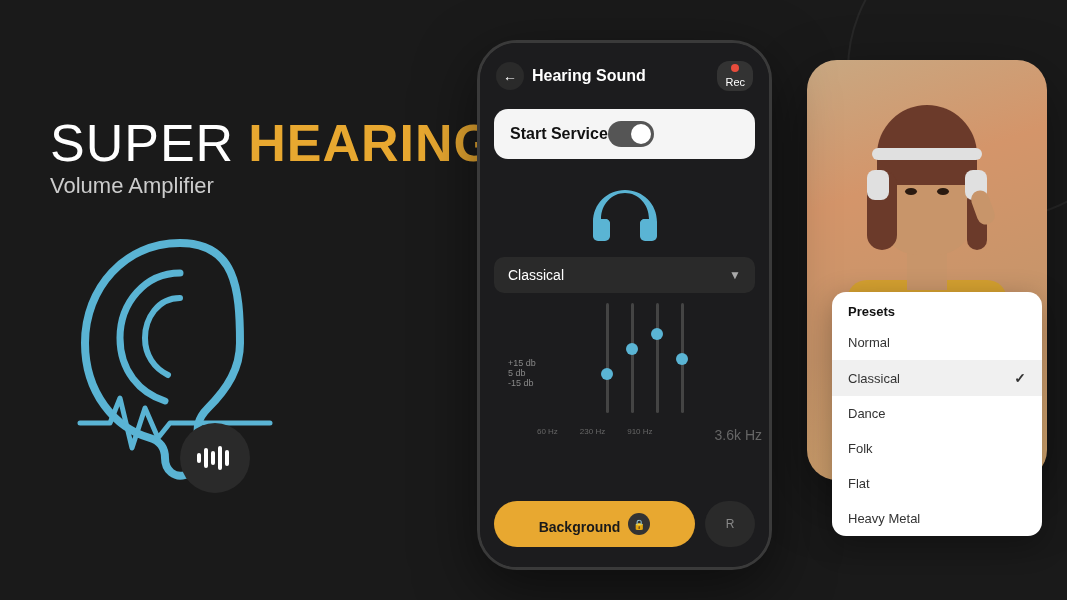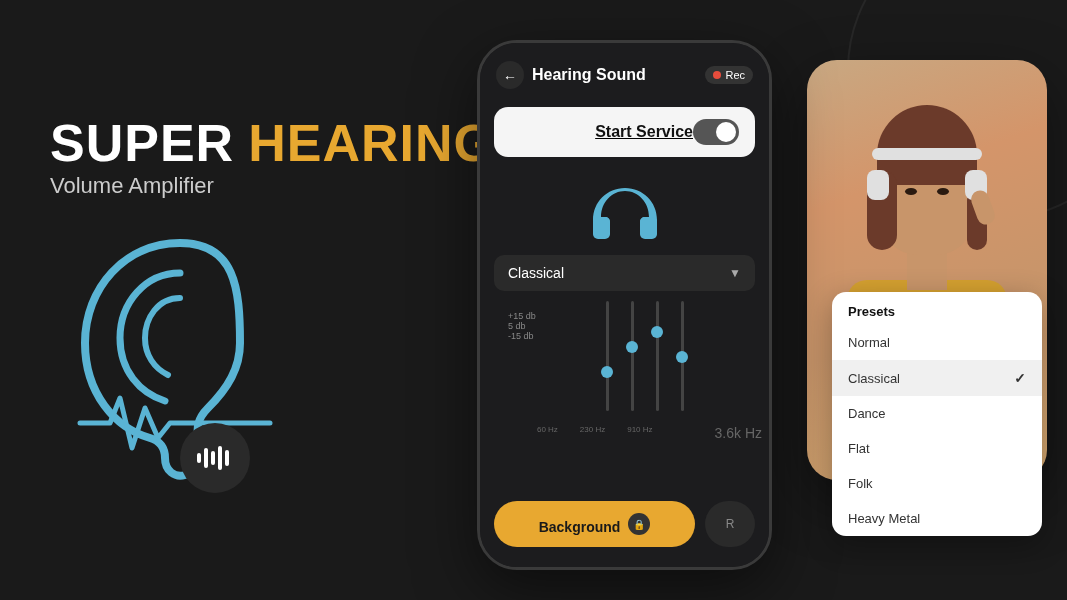--- a/index.html
+++ b/index.html
@@ -28,21 +28,21 @@
       width: 450px;
       height: 600px;
       display: flex;
       flex-direction: column;
       justify-content: center;
       padding: 40px 50px;
     }
 
     .title-super {
       font-size: 52px;
-      font-weight: 700;
+      font-weight: 400;
       color: #ffffff;
       line-height: 1;
       letter-spacing: 1px;
     }
     .title-hearing {
       font-size: 52px;
       font-weight: 900;
       color: #e8a830;
       line-height: 1;
       letter-spacing: 1px;
@@ -121,42 +121,42 @@
       font-size: 16px;
       font-weight: 600;
     }
     .rec-badge {
       display: flex;
       align-items: center;
       gap: 4px;
       background: #333;
       border-radius: 12px;
       padding: 3px 8px;
+      flex-direction: column;
     }
     .rec-dot {
       width: 8px;
       height: 8px;
       background: #e74c3c;
       border-radius: 50%;
     }
     .rec-text {
       color: #ffffff;
       font-size: 11px;
     }
 
     
     .service-row {
       margin: 8px 14px;
       background: #f5f5f5;
       border-radius: 14px;
       padding: 12px 16px;
       display: flex;
       align-items: center;
-      justify-content: flex-end;
-      text-decoration: underline;
+      justify-content: flex-start;
     }
     .service-label {
       font-size: 16px;
       font-weight: 600;
       color: #111;
     }
     .toggle-switch {
       width: 46px;
       height: 26px;
       background: #333;
@@ -210,21 +210,21 @@
       flex: 1;
       position: relative;
     }
 
     .eq-db-labels {
       position: absolute;
       left: 14px;
       top: 10px;
       display: flex;
       flex-direction: column;
-      justify-content: flex-start;
+      justify-content: center;
       height: 120px;
     }
     .eq-db-label {
       color: #888;
       font-size: 9px;
     }
 
     
     .bottom-btns {
       display: flex;
@@ -503,23 +503,23 @@
       <span>Normal</span>
     </div>
     <div class="popup-item selected">
       <span>Classical</span>
       <span class="check-icon">✓</span>
     </div>
     <div class="popup-item">
       <span>Dance</span>
     </div>
     <div class="popup-item">
+      <span>Folk</span>
+    </div>
+    <div class="popup-item">
       <span>Flat</span>
-    </div>
-    <div class="popup-item">
-      <span>Folk</span>
     </div>
     <div class="popup-item">
       <span>Heavy Metal</span>
     </div>
   </div>
 
 </div>
 
 </body></html>

